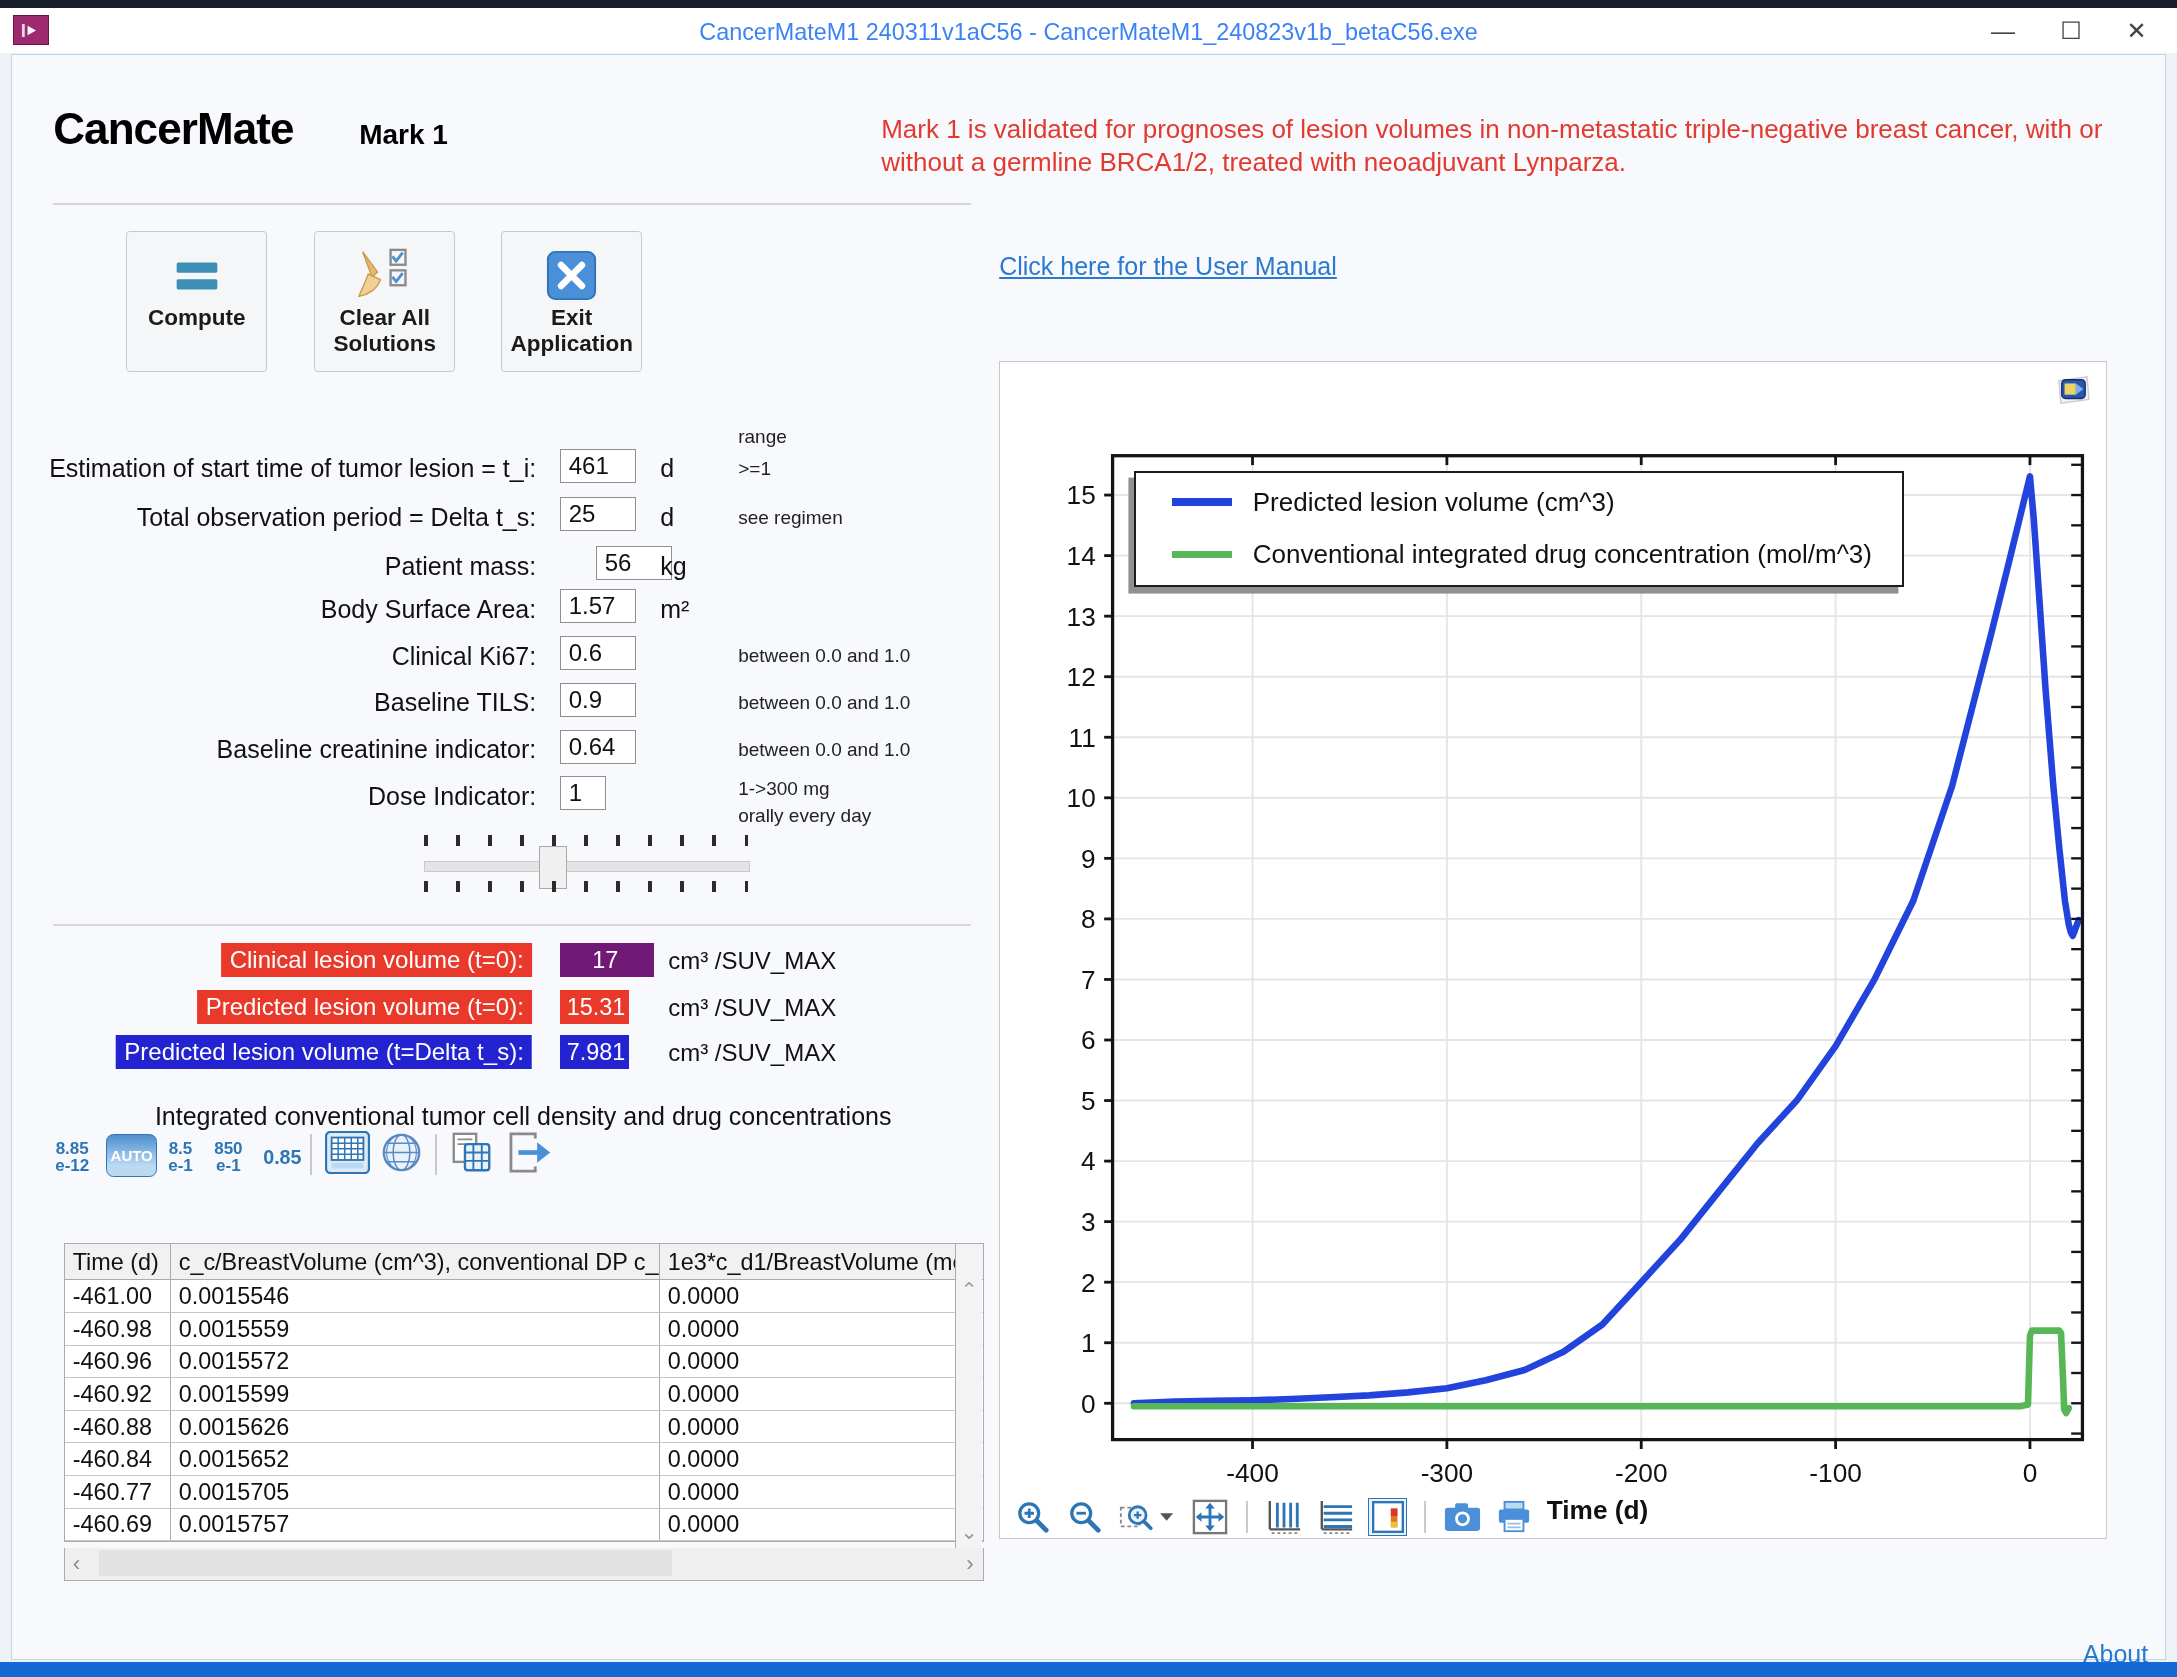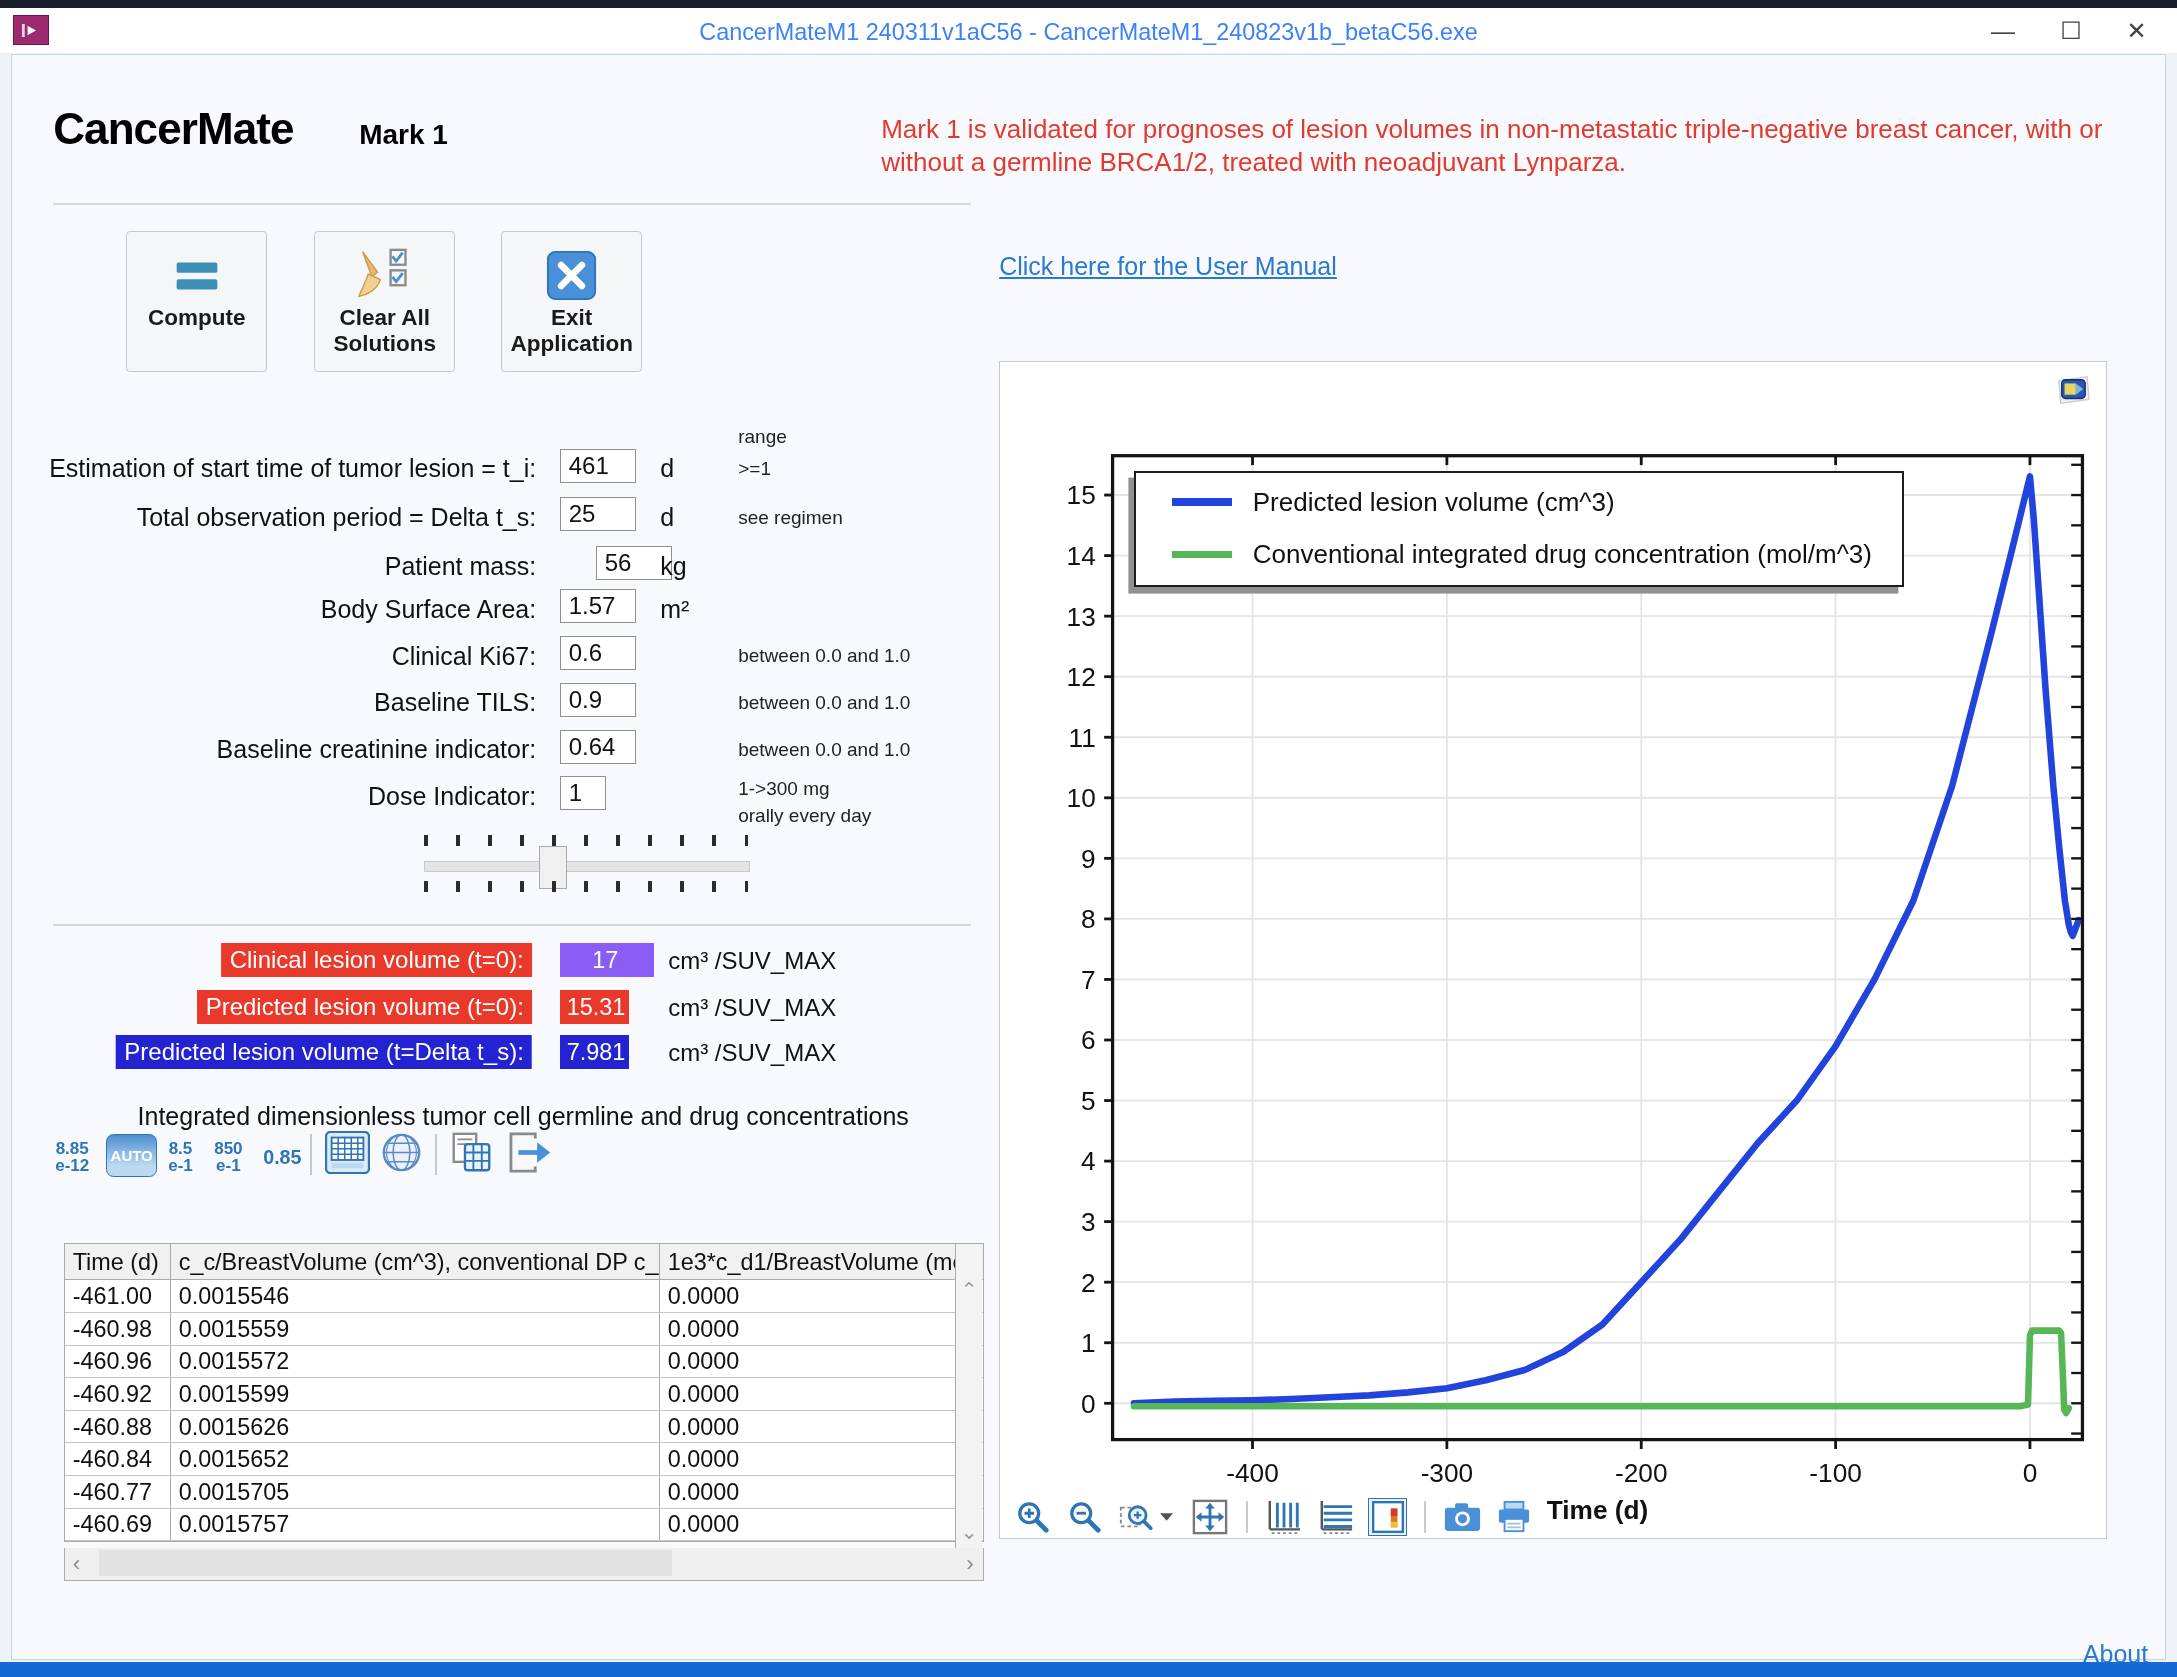--- a/index.html
+++ b/index.html
@@ -203,32 +203,32 @@
       <span></span>
       <span></span>
       <span></span>
       <span></span>
       <span></span>
     </div>
 
   <div class="divider" style="left:41px;top:869px;width:918px;"></div>
 
   <div class="chip right" style="left:520px;top:888px;background:#e8392b;">Clinical lesion volume (t=0):</div>
-  <div class="valbox" style="top:888px;background:#8b5cf6;padding-left:32px;">17</div>
+  <div class="valbox" style="top:888px;background:#701a75;padding-left:32px;">17</div>
   <div class="runit" style="top:892px;">cm³ /SUV_MAX</div>
 
   <div class="chip right" style="left:520px;top:935px;background:#e8392b;">Predicted lesion volume (t=0):</div>
   <div class="valbox" style="top:935px;background:#e8392b;">15.31</div>
   <div class="runit" style="top:939px;">cm³ /SUV_MAX</div>
 
   <div class="chip right" style="left:520px;top:980px;background:#2323d2;">Predicted lesion volume (t=Delta t_s):</div>
   <div class="valbox" style="top:980px;background:#2323d2;">7.981</div>
   <div class="runit" style="top:984px;">cm³ /SUV_MAX</div>
 
-  <div class="secttitle" style="top:1047px;">Integrated dimensionless tumor cell germline and drug concentrations</div>
+  <div class="secttitle" style="top:1047px;">Integrated conventional tumor cell density and drug concentrations</div>
 
   <div class="fmtnum" style="left:43px;top:1085px;">
     <div>8.85</div>
       <div>e-12</div>
   </div>
   <div class="autobtn" style="left:94px;top:1079px;">AUTO</div>
   <div class="fmtnum" style="left:156px;top:1085px;">
     <div>8.5</div>
       <div>e-1</div>
   </div>

